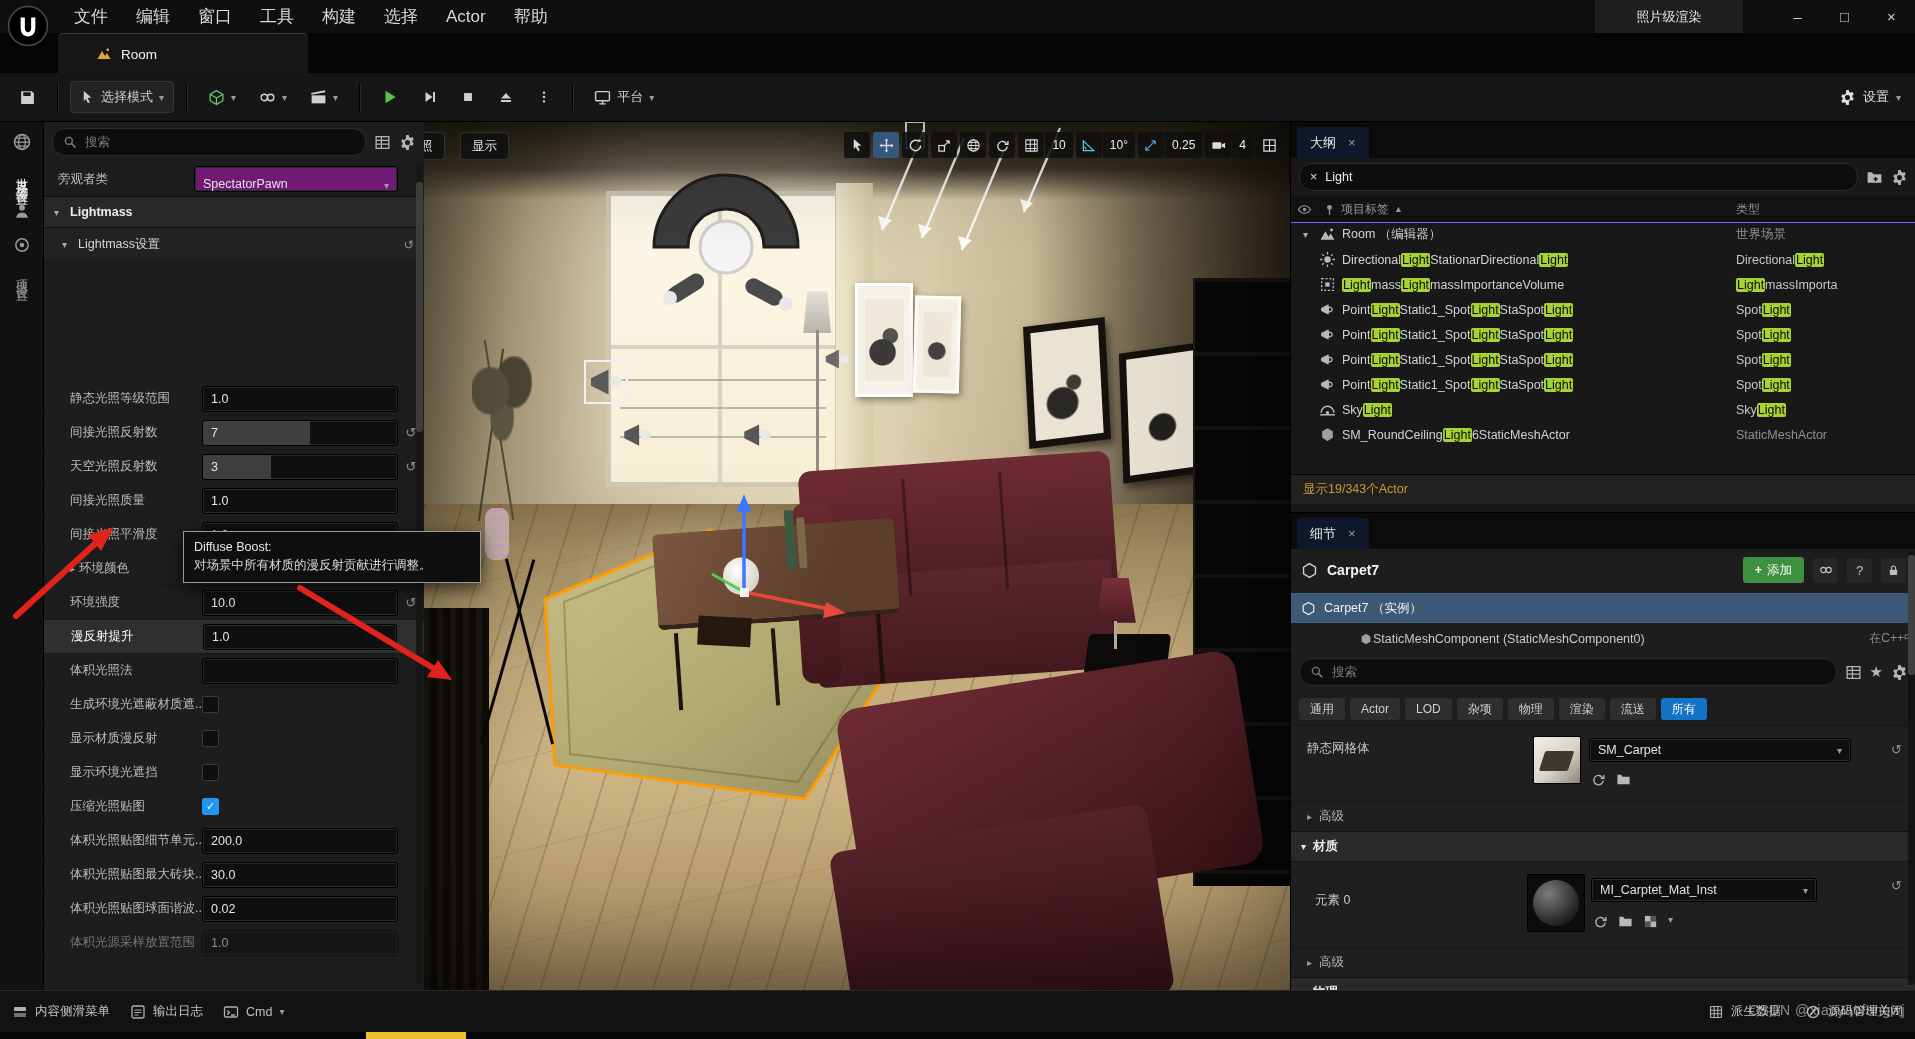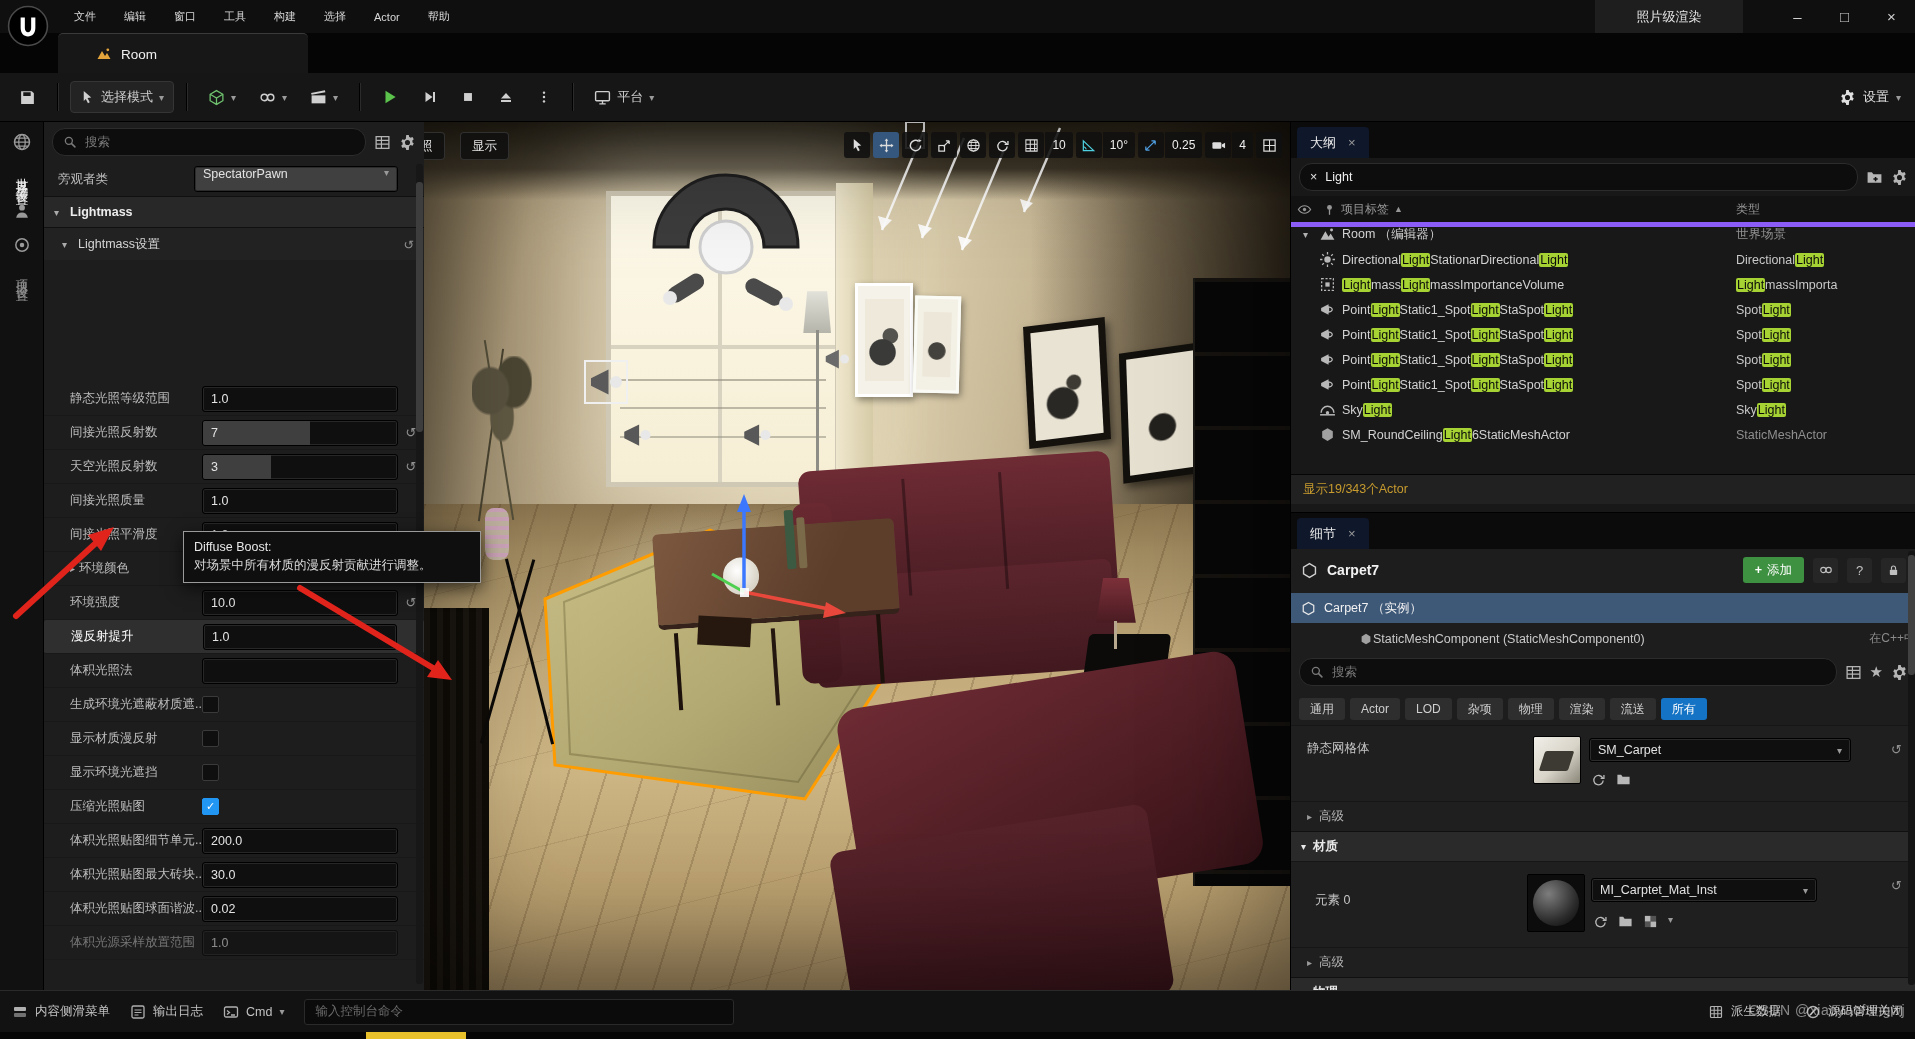--- a/index.html
+++ b/index.html
@@ -5,21 +5,21 @@
   html,body{margin:0;padding:0;background:#000;}
   body{font-family:"Liberation Sans","DejaVu Sans",sans-serif;font-size:13px;color:#cfcfcf;}
   #root{position:relative;width:1915px;height:1039px;background:#141414;overflow:hidden;}
   .i{display:inline-flex;align-items:center;justify-content:center;}
   .i svg{width:100%;height:100%;display:block;}
   .nowrap{white-space:nowrap;overflow:hidden;}
 
   
   #menubar{position:absolute;left:0;top:0;width:1915px;height:33px;background:#0f0f0f;display:flex;align-items:center;z-index:10;}
   #menu-items{display:flex;align-items:center;margin-left:60px;height:100%;}
-  .menu-item{padding:0 14px;height:100%;display:flex;align-items:center;color:#d8d8d8;font-size:11px;cursor:default;}
+  .menu-item{padding:0 14px;height:100%;display:flex;align-items:center;color:#d8d8d8;font-size:17px;cursor:default;}
   #uelogo{position:absolute;left:7px;top:5px;width:42px;height:42px;z-index:30;}
   #render-badge{position:absolute;right:172px;top:0;height:33px;min-width:148px;background:#1e1e1e;display:flex;align-items:center;justify-content:center;color:#e6e6e6;font-size:13px;}
   .winbtn{position:absolute;top:0;width:47px;height:33px;display:flex;align-items:center;justify-content:center;color:#cfcfcf;font-size:15px;}
 
   
   #tabrow{position:absolute;left:0;top:33px;width:1915px;height:40px;background:#050505;}
   #doc-tab{position:absolute;left:58px;top:0;height:40px;width:212px;background:#171717;border-top:1px solid #3a3a3a;border-radius:5px 5px 0 0;display:flex;align-items:center;gap:9px;padding-left:38px;color:#efefef;font-size:13.5px;}
   #doc-tab .i{color:#e3a43c;}
 
   
@@ -37,21 +37,21 @@
   .vtext.active{color:#ececec;}
   #leftrail .i{color:#9a9a9a;}
 
   
   #worldpanel{position:absolute;left:44px;top:122px;width:380px;height:868px;background:#1d1d1d;border-right:1px solid #000;overflow:hidden;}
   #ws-search{position:absolute;left:0;top:0;width:380px;height:40px;display:flex;align-items:center;padding:0 8px;gap:8px;box-sizing:border-box;}
   .searchfield{flex:1;height:26px;background:#0d0d0d;border:1px solid #2c2c2c;border-radius:13px;display:flex;align-items:center;padding:0 10px;gap:8px;color:#7a7a7a;font-size:12.5px;}
   .panel-icon{width:17px;height:17px;color:#b5b5b5;}
   #ws-pawn{position:absolute;left:0;top:40px;width:380px;height:34px;display:flex;align-items:center;}
   .ws-label{width:150px;padding-left:14px;color:#bdbdbd;font-size:12.5px;box-sizing:border-box;white-space:nowrap;overflow:hidden;flex:none;}
-  .dd{flex:1;height:24px;background:#404040;border:1px solid #000;box-shadow:inset 0 0 0 1px #2b2b2b;border-radius:3px;display:flex;align-items:flex-start;justify-content:space-between;padding:0 8px;font-size:12.5px;color:#e2e2e2;margin-right:26px;}
+  .dd{flex:1;height:24px;background:#701a75;border:1px solid #000;box-shadow:inset 0 0 0 1px #2b2b2b;border-radius:3px;display:flex;align-items:flex-end;justify-content:space-between;padding:0 8px;font-size:12.5px;color:#e2e2e2;margin-right:26px;}
   .ws-sec{position:absolute;left:0;width:380px;height:32px;background:#282828;border-top:1px solid #101010;border-bottom:1px solid #101010;display:flex;align-items:center;gap:7px;padding-left:10px;color:#ececec;font-weight:bold;font-size:12.5px;box-sizing:border-box;}
   .ws-sub{position:absolute;left:0;width:380px;height:32px;background:#222222;display:flex;align-items:center;gap:7px;padding-left:18px;color:#d6d6d6;font-size:12.5px;box-sizing:border-box;}
   .ws-sub .ws-reset{margin-left:auto;margin-right:10px;}
   #ws-rows{position:absolute;left:0;top:260px;width:380px;}
   .ws-row{height:33px;display:flex;align-items:center;border-bottom:1px solid #181818;}
   .ws-row .ws-label{padding-left:26px;width:158px;}
   .ws-row.hl{background:#2f2f2f;}
   .ws-row.hl .ws-label{color:#ffffff;}
   .ws-row.dim{opacity:.55;}
   .ws-ctrl{flex:1;display:flex;align-items:center;min-width:0;}
@@ -81,21 +81,21 @@
   .cyan{color:#4fd0e0;}
   .blue{color:#4f9de0;}
 
   
   #outliner{position:absolute;left:1290px;top:122px;width:625px;height:390px;background:#181818;border-left:1px solid #000;overflow:hidden;}
   .panel-tabbar{position:absolute;left:0;top:0;right:0;height:36px;background:#0b0b0b;}
   .panel-tab{position:absolute;left:6px;top:5px;height:31px;padding:0 13px;background:#0f172a;border-radius:4px 4px 0 0;display:flex;align-items:center;gap:12px;color:#ececec;font-size:13px;}
   .tab-x{color:#9a9a9a;font-size:13px;}
   #ol-search{position:absolute;left:0;top:36px;width:625px;height:38px;display:flex;align-items:center;gap:8px;padding:0 8px;box-sizing:border-box;background:#181818;}
   #ol-search .searchfield{color:#f0f0f0;}
-  #ol-header{position:absolute;left:0;top:74px;width:625px;height:26px;background:#121212;display:flex;align-items:center;color:#969696;font-size:12px;border-bottom:5px solid #8b5cf6;}
+  #ol-header{position:absolute;left:0;top:74px;width:625px;height:26px;background:#121212;display:flex;align-items:center;color:#969696;font-size:12px;border-bottom:1px solid #8b5cf6;}
   #ol-header .c-eye{width:26px;display:flex;justify-content:center;}
   #ol-header .c-pin{width:24px;display:flex;justify-content:center;}
   #ol-header .c-type{position:absolute;left:445px;text-align:right;}
   #ol-rows{position:absolute;left:0;top:100px;width:625px;}
   .ol-row{height:25px;display:flex;align-items:center;padding-left:12px;font-size:12.5px;color:#d2d2d2;position:relative;white-space:nowrap;}
   .ol-exp{width:16px;color:#b0b0b0;font-size:10px;flex:none;}
   .ol-icon{width:17px;height:17px;margin-right:6px;color:#b8b8b8;flex:none;}
   .ol-label{overflow:hidden;white-space:nowrap;max-width:385px;}
   .ol-type{position:absolute;left:445px;width:176px;overflow:hidden;white-space:nowrap;color:#c8c8c8;}
   .ol-type.muted{color:#8f8f8f;}
@@ -1096,23 +1096,20 @@
     <span class="bb-item">
       <span class="i">
           <svg viewBox="0 0 16 16">
             <rect x="1.5" y="3" width="13" height="10" rx="1.5" fill="none" stroke="currentColor" stroke-width="1.3"></rect>
             <path d="M4 6.5 6.5 8.5 4 10.5M8 11h4" stroke="currentColor" stroke-width="1.3" fill="none"></path>
           </svg>
         </span>
       <span>Cmd</span>
       <span class="caret">▾</span>
     </span>
-    <div id="console-input">
-      <span>输入控制台命令</span>
-    </div>
     <div id="bb-right">
       <span class="bb-item">
         <span class="i">
             <svg viewBox="0 0 16 16">
               <rect x="2.5" y="2.5" width="11" height="11" rx="1" fill="none" stroke="currentColor" stroke-width="1.2"></rect>
               <path d="M2.5 6.2h11M2.5 9.8h11M6.2 2.5v11M9.8 2.5v11" stroke="currentColor" stroke-width="1.1"></path>
             </svg>
           </span>
         <span>派生数据</span>
       </span>

